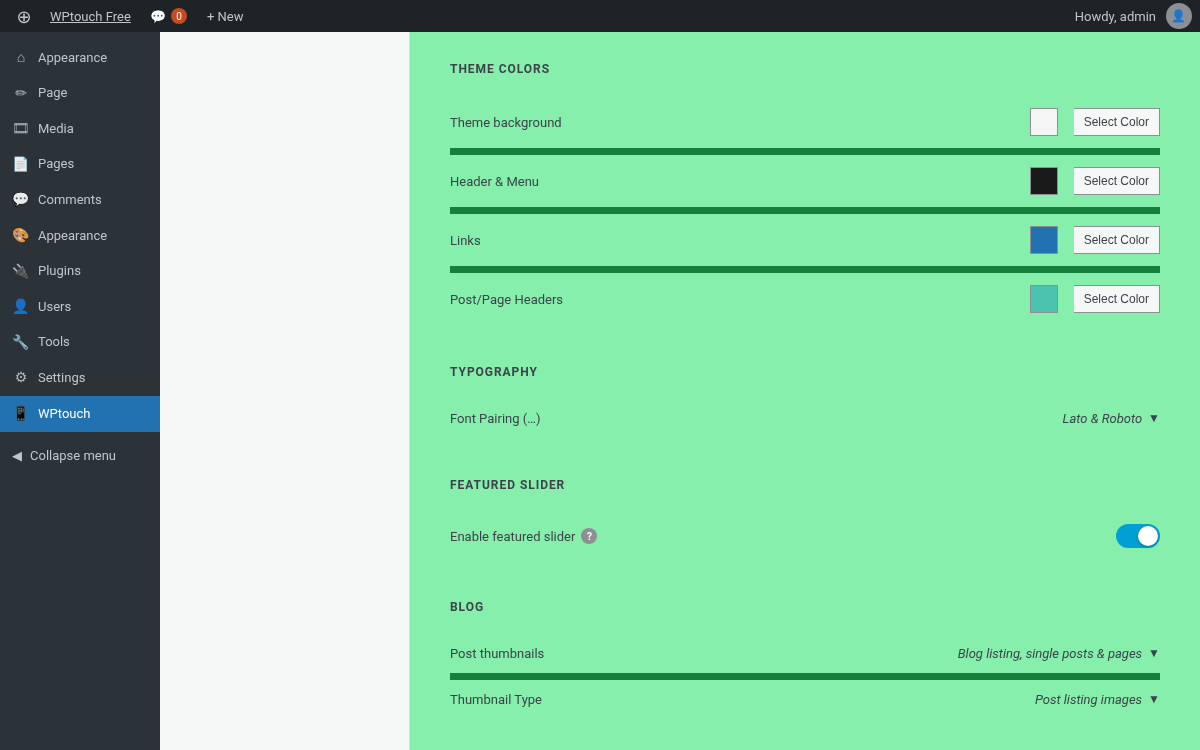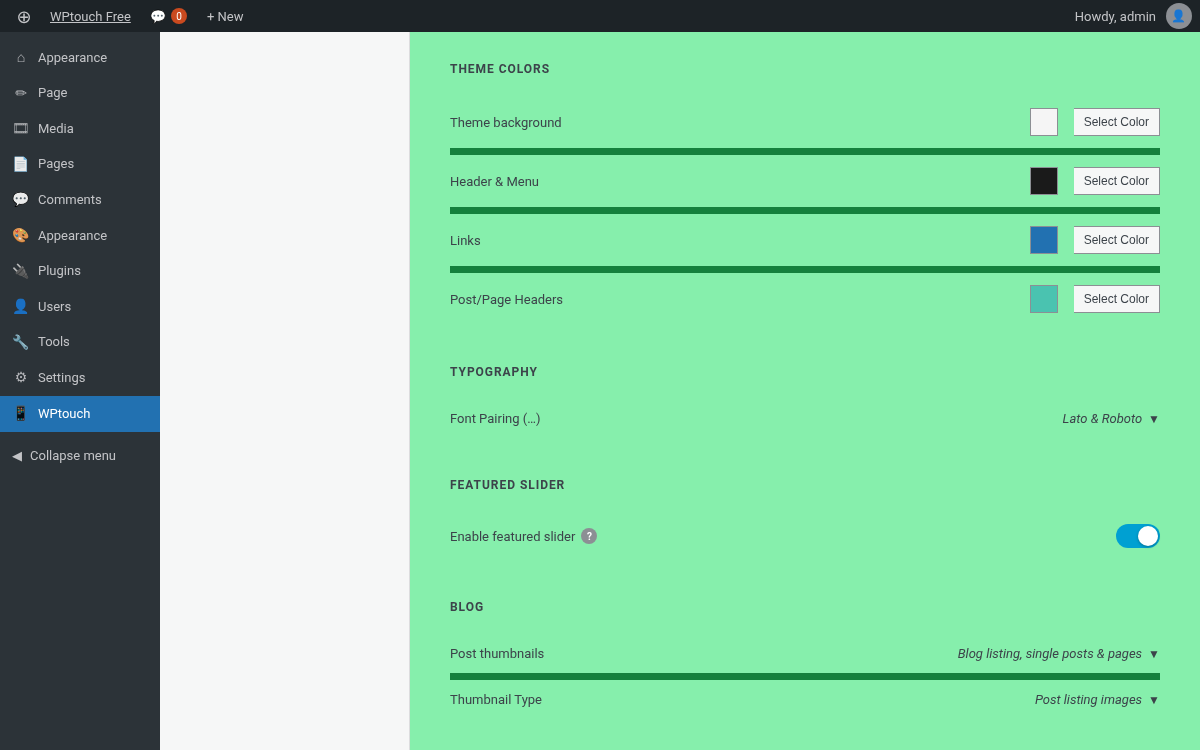--- a/index.html
+++ b/index.html
@@ -95,21 +95,21 @@
     .color-swatch {
       width: 28px; height: 28px; border: 1px solid #8c8f94; display: inline-block;
     }
     .select-color-btn {
       background: #f6f7f7; border: 1px solid #8c8f94; border-left: none;
       padding: 4px 10px; font-size: 12px; color: #3c434a; cursor: pointer;
       height: 28px; display: flex; align-items: center;
     }
 
     .dropdown-select {
-      display: flex; align-items: center; gap: 6px;
+      display: flex; gap: 6px;
       color: #3c434a; font-size: 13px; cursor: pointer; font-style: italic;
     }
     .dropdown-arrow { font-size: 12px; color: #3c434a; }
 
     
     .toggle-switch {
       position: relative; width: 44px; height: 24px; cursor: pointer;
     }
     .toggle-switch input { opacity: 0; width: 0; height: 0; }
     .toggle-track {

